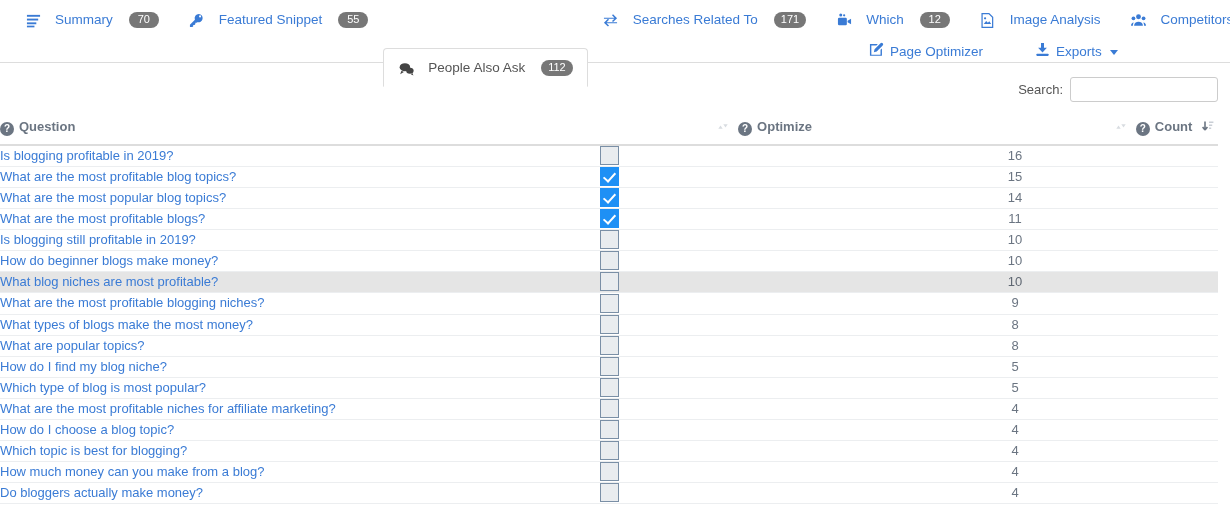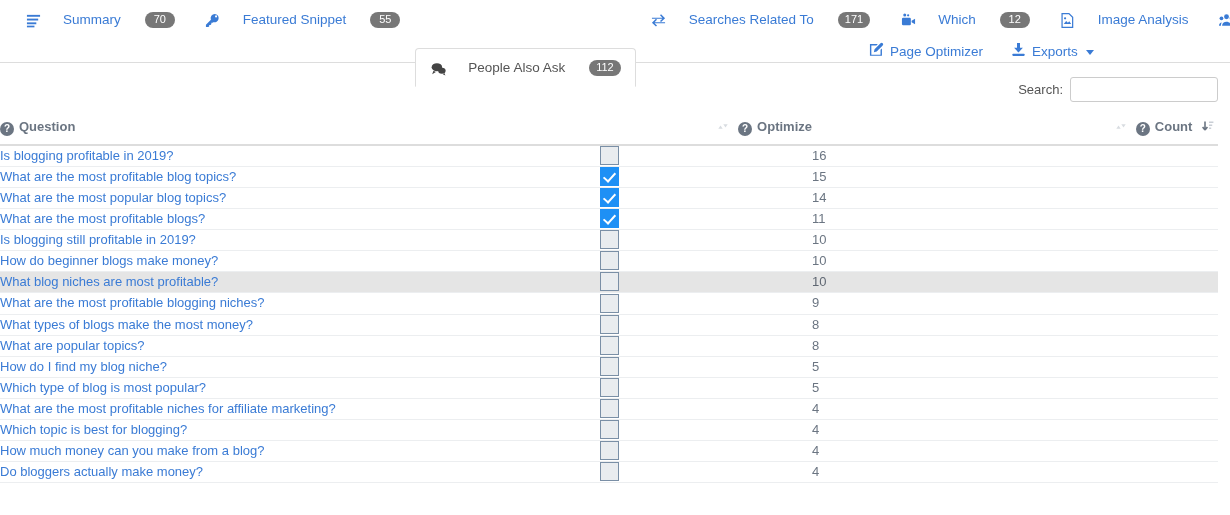--- a/index.html
+++ b/index.html
@@ -25,25 +25,26 @@
     box-sizing: border-box;
   }
   .tabrow {
     display: flex;
     align-items: flex-start;
     height: 40px;
   }
   .tabrow.second {
     height: 22px;
     padding-left: 845px;
+    gap: 24px;
   }
   .tab {
     display: flex;
     align-items: center;
-    gap: 22px;
+    gap: 14px;
     font-size: 13.5px;
     color: #3a7bd5;
     padding: 11px 14px 10px 14px;
     white-space: nowrap;
     cursor: pointer;
     border: 1px solid transparent;
     box-sizing: border-box;
     height: 39px;
     line-height: 16px;
   }
@@ -189,21 +190,21 @@
     color: #3a7bd5;
     text-decoration: none;
     cursor: pointer;
   }
   td.c-opt {
     padding: 0;
     text-align: center;
     width: 36px;
   }
   td.c-count {
-    text-align: left;
+    text-align: center;
     padding-right: 12px;
     color: #6b7582;
     width: 118px;
   }
   tr.hl td { background: #e5e5e5; }
   tr.hl td.c-count { color: #5f6772; }
 
   .cbox {
     display: inline-block;
     width: 19px;
@@ -432,20 +433,25 @@
         <td class="c-question"><a>Which type of blog is most popular?</a></td>
         <td class="c-opt"><span class="cbox"></span></td>
         <td class="c-count">5</td>
       </tr>
       <tr class="">
         <td class="c-question"><a>What are the most profitable niches for affiliate marketing?</a></td>
         <td class="c-opt"><span class="cbox"></span></td>
         <td class="c-count">4</td>
       </tr>
       <tr class="">
+        <td class="c-question"><a>How do I choose a blog topic?</a></td>
+        <td class="c-opt"><span class="cbox"></span></td>
+        <td class="c-count">4</td>
+      </tr>
+      <tr class="">
         <td class="c-question"><a>Which topic is best for blogging?</a></td>
         <td class="c-opt"><span class="cbox"></span></td>
         <td class="c-count">4</td>
       </tr>
       <tr class="">
         <td class="c-question"><a>How much money can you make from a blog?</a></td>
         <td class="c-opt"><span class="cbox"></span></td>
         <td class="c-count">4</td>
       </tr>
       <tr class="">

